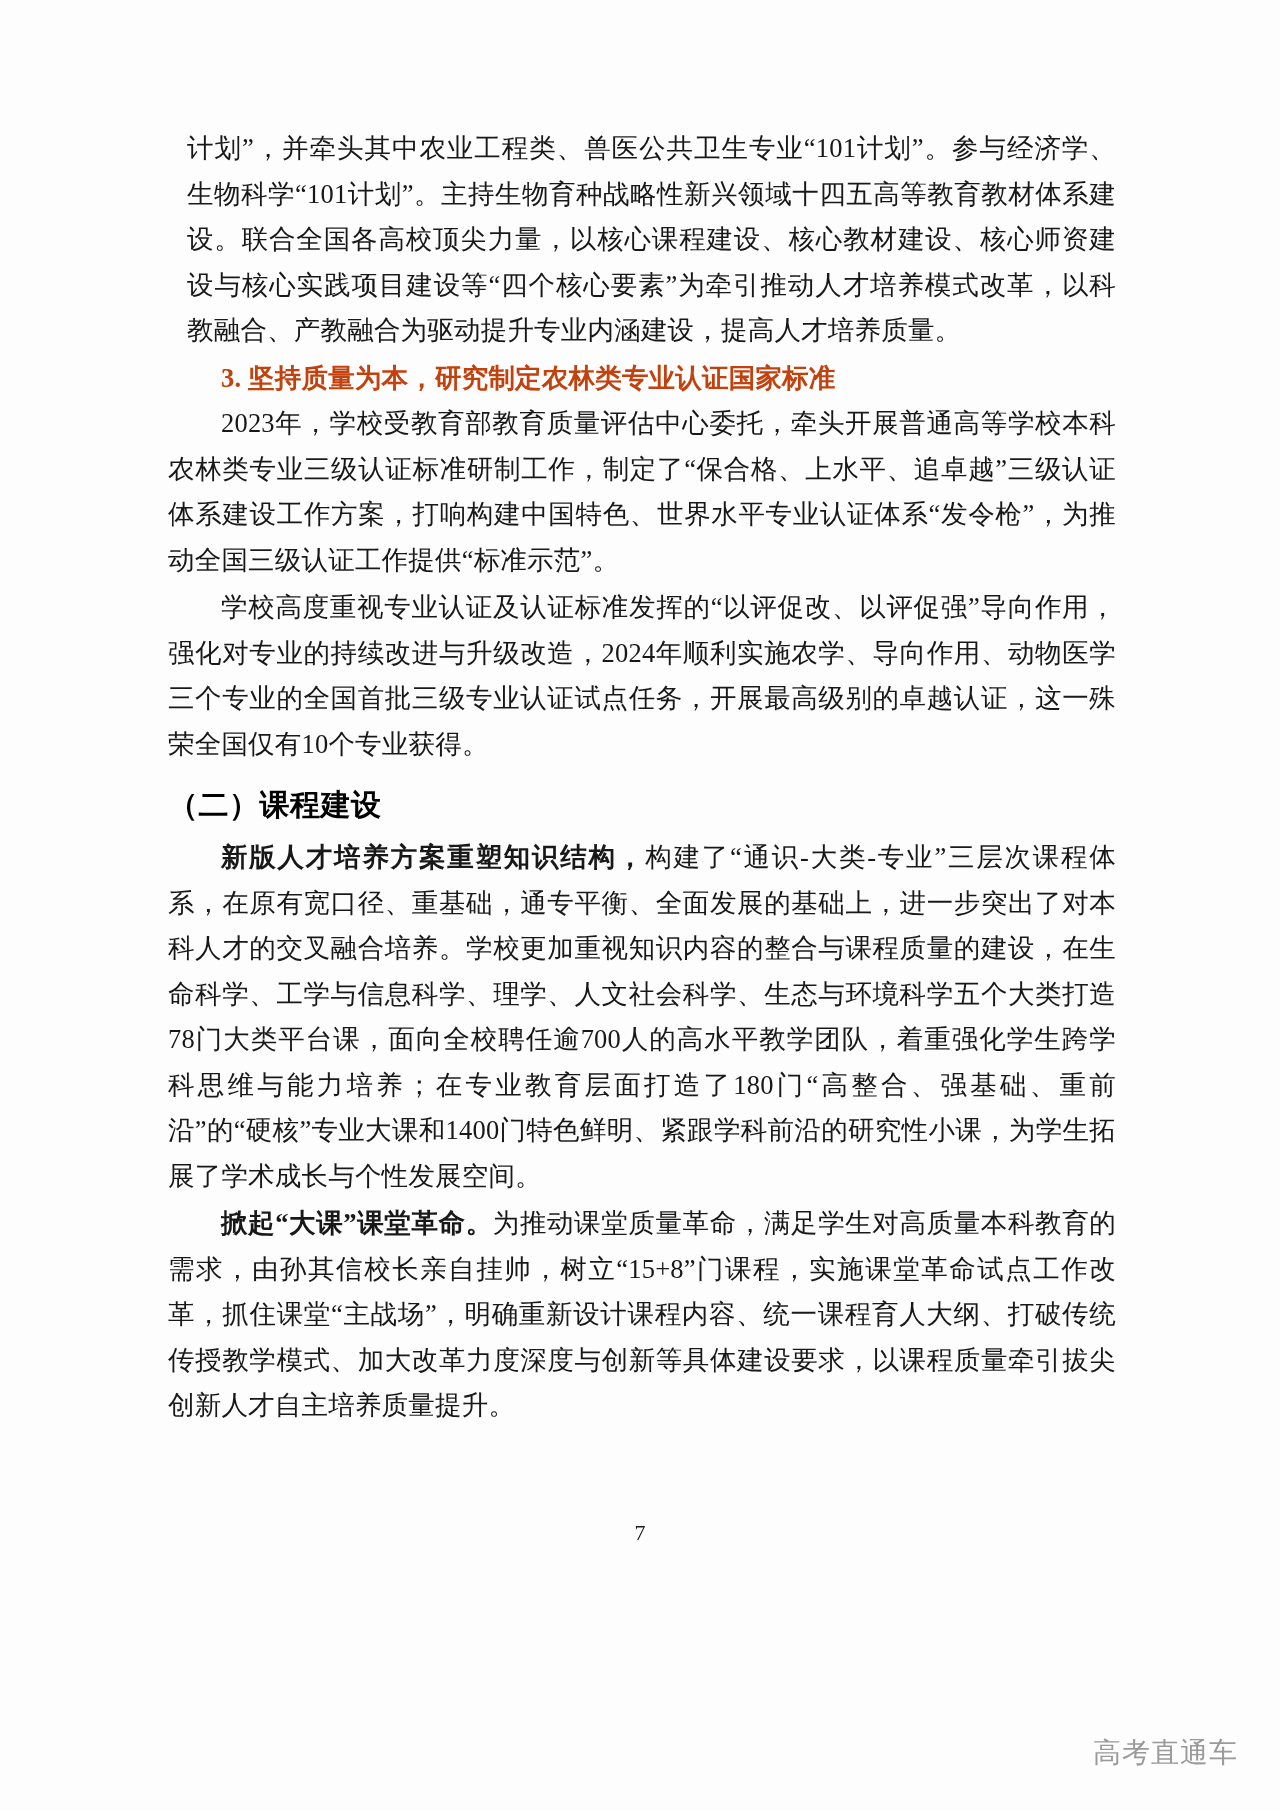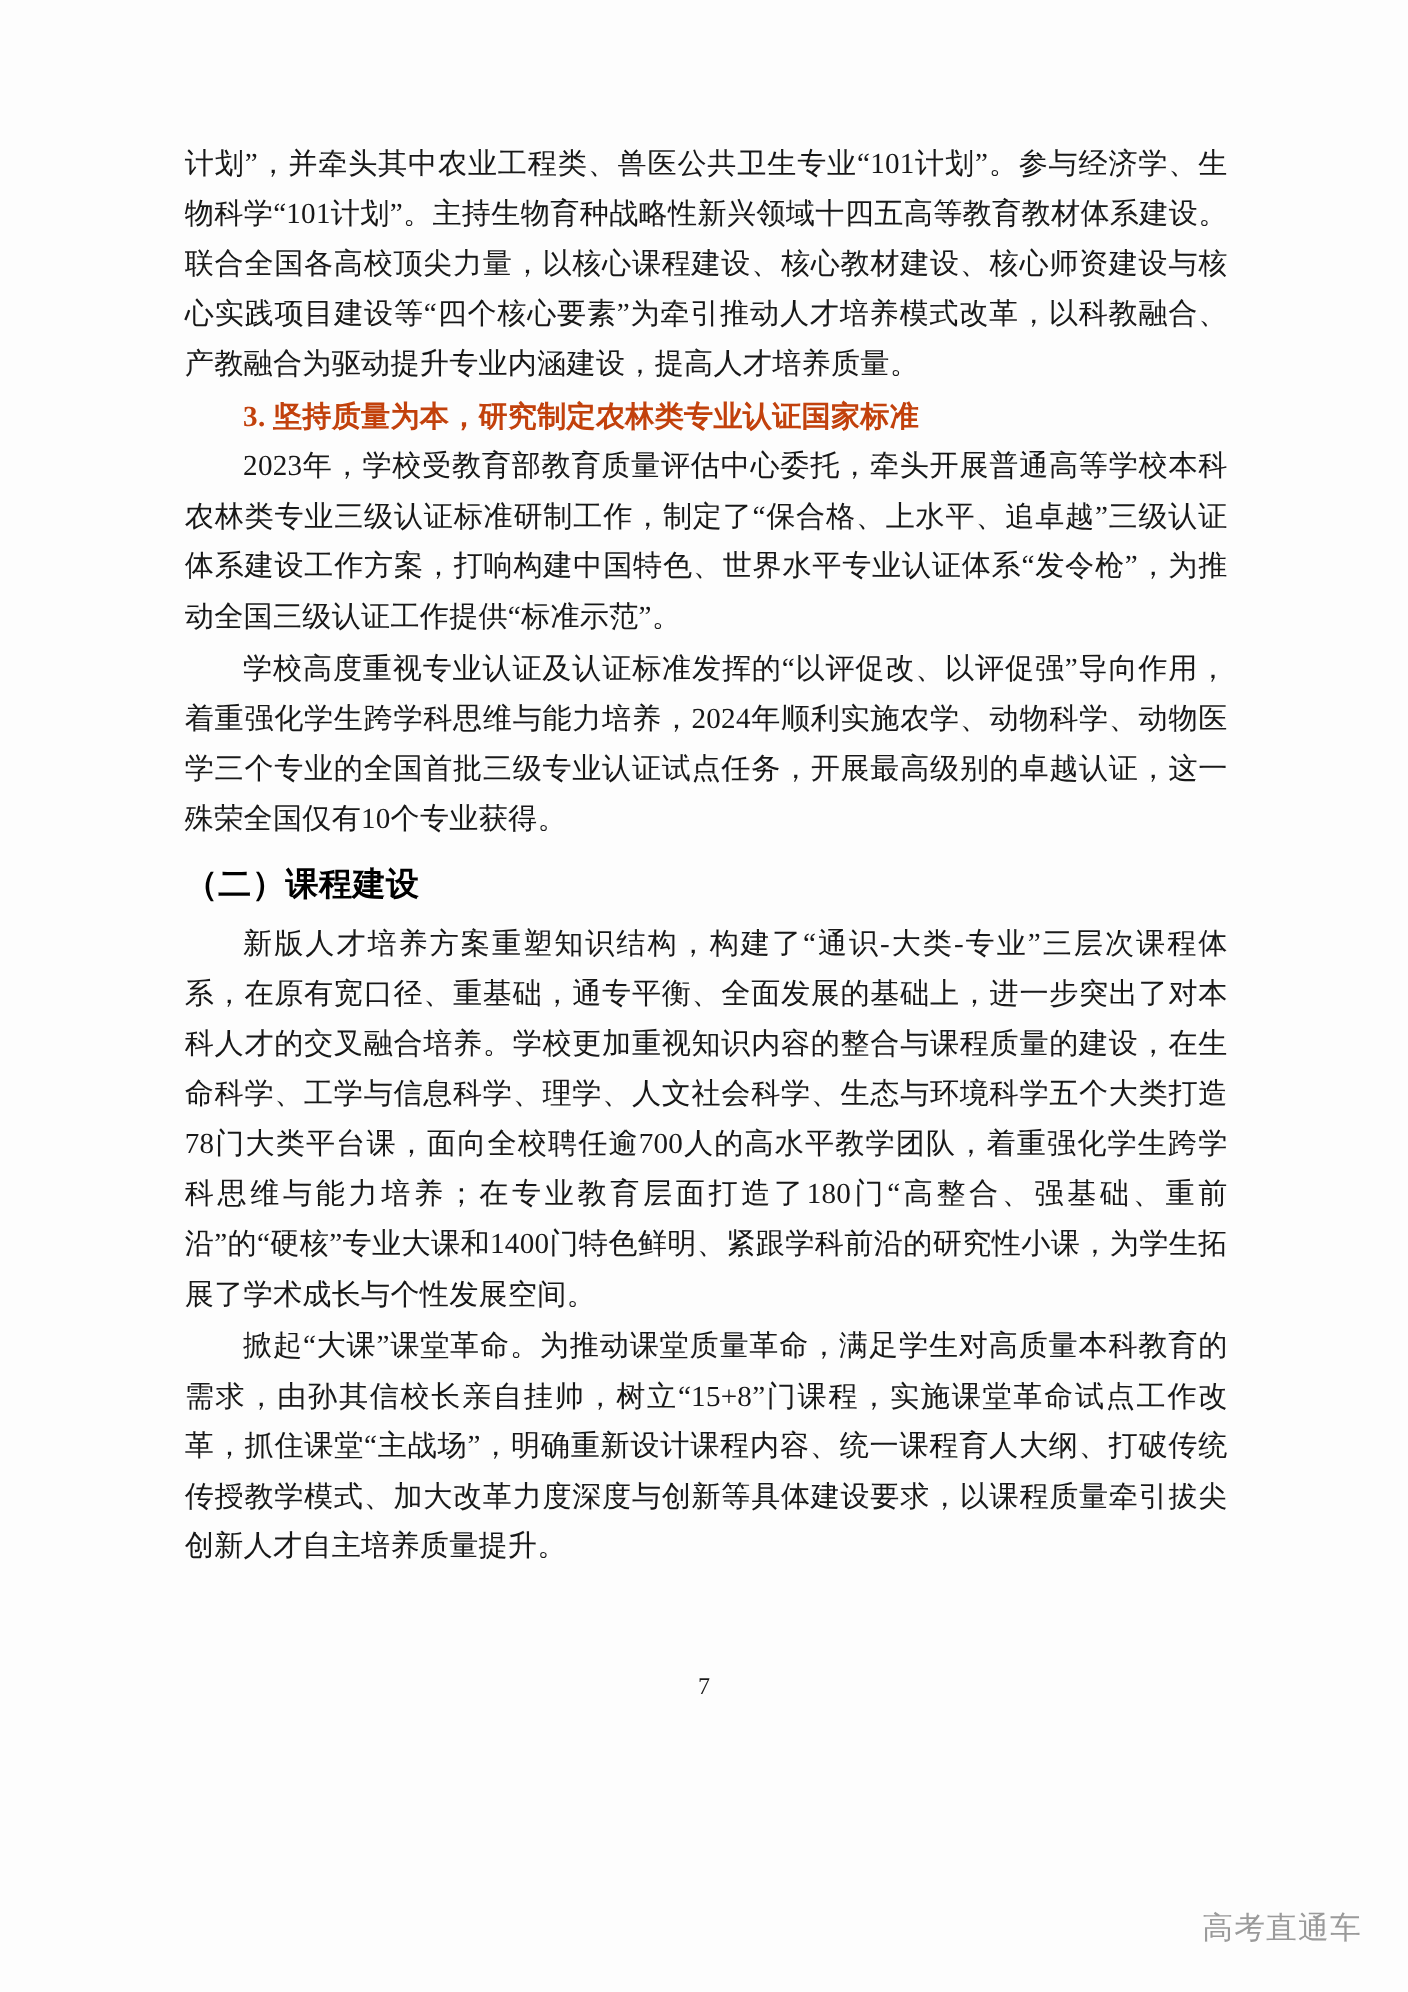--- a/index.html
+++ b/index.html
@@ -36,23 +36,24 @@
     text-align: justify;
     text-justify: inter-ideograph;
     letter-spacing: 0.2px;
     color: #181818;
   }
   p.indent {
     text-indent: 53px;
   }
   p.noindent {
     text-indent: 0;
+    margin-left: 19px;
   }
   .bold-lead {
-    font-weight: normal;
+    font-weight: bold;
   }
   h3.sub-head {
     margin: 0;
     font-size: 26.5px;
     line-height: 45.5px;
     font-weight: bold;
     text-indent: 53px;
     letter-spacing: 0.2px;
     color: #c2410c;
   }
@@ -90,21 +91,21 @@
 
 <div class="page">
   <div class="content">
 
     <p class="noindent">计划”，并牵头其中农业工程类、兽医公共卫生专业“101计划”。参与经济学、生物科学“101计划”。主持生物育种战略性新兴领域十四五高等教育教材体系建设。联合全国各高校顶尖力量，以核心课程建设、核心教材建设、核心师资建设与核心实践项目建设等“四个核心要素”为牵引推动人才培养模式改革，以科教融合、产教融合为驱动提升专业内涵建设，提高人才培养质量。</p>
 
     <h3 class="sub-head">3. 坚持质量为本，研究制定农林类专业认证国家标准</h3>
 
     <p class="indent">2023年，学校受教育部教育质量评估中心委托，牵头开展普通高等学校本科农林类专业三级认证标准研制工作，制定了“保合格、上水平、追卓越”三级认证体系建设工作方案，打响构建中国特色、世界水平专业认证体系“发令枪”，为推动全国三级认证工作提供“标准示范”。</p>
 
-    <p class="indent">学校高度重视专业认证及认证标准发挥的“以评促改、以评促强”导向作用，着重强化学生跨学科思维与能力培养，2024年顺利实施农学、动物科学、动物医学三个专业的全国首批三级专业认证试点任务，开展最高级别的卓越认证，这一殊荣全国仅有10个专业获得。</p>
+    <p class="indent">学校高度重视专业认证及认证标准发挥的“以评促改、以评促强”导向作用，强化对专业的持续改进与升级改造，2024年顺利实施农学、导向作用、动物医学三个专业的全国首批三级专业认证试点任务，开展最高级别的卓越认证，这一殊荣全国仅有10个专业获得。</p>
 
     <h2 class="section-head">（二）课程建设</h2>
 
 
     <p class="indent">
       <span class="bold-lead">新版人才培养方案重塑知识结构，</span><span>构建了“通识-大类-专业”三层次课程体系，在原有宽口径、重基础，通专平衡、全面发展的基础上，进一步突出了对本科人才的交叉融合培养。学校更加重视知识内容的整合与课程质量的建设，在生命科学、工学与信息科学、理学、人文社会科学、生态与环境科学五个大类打造78门大类平台课，面向全校聘任逾700人的高水平教学团队，着重强化学生跨学科思维与能力培养；在专业教育层面打造了180门“高整合、强基础、重前沿”的“硬核”专业大课和1400门特色鲜明、紧跟学科前沿的研究性小课，为学生拓展了学术成长与个性发展空间。</span>
     </p>
 
     <p class="indent">
       <span class="bold-lead">掀起“大课”课堂革命。</span><span>为推动课堂质量革命，满足学生对高质量本科教育的需求，由孙其信校长亲自挂帅，树立“15+8”门课程，实施课堂革命试点工作改革，抓住课堂“主战场”，明确重新设计课程内容、统一课程育人大纲、打破传统传授教学模式、加大改革力度深度与创新等具体建设要求，以课程质量牵引拔尖创新人才自主培养质量提升。</span>

